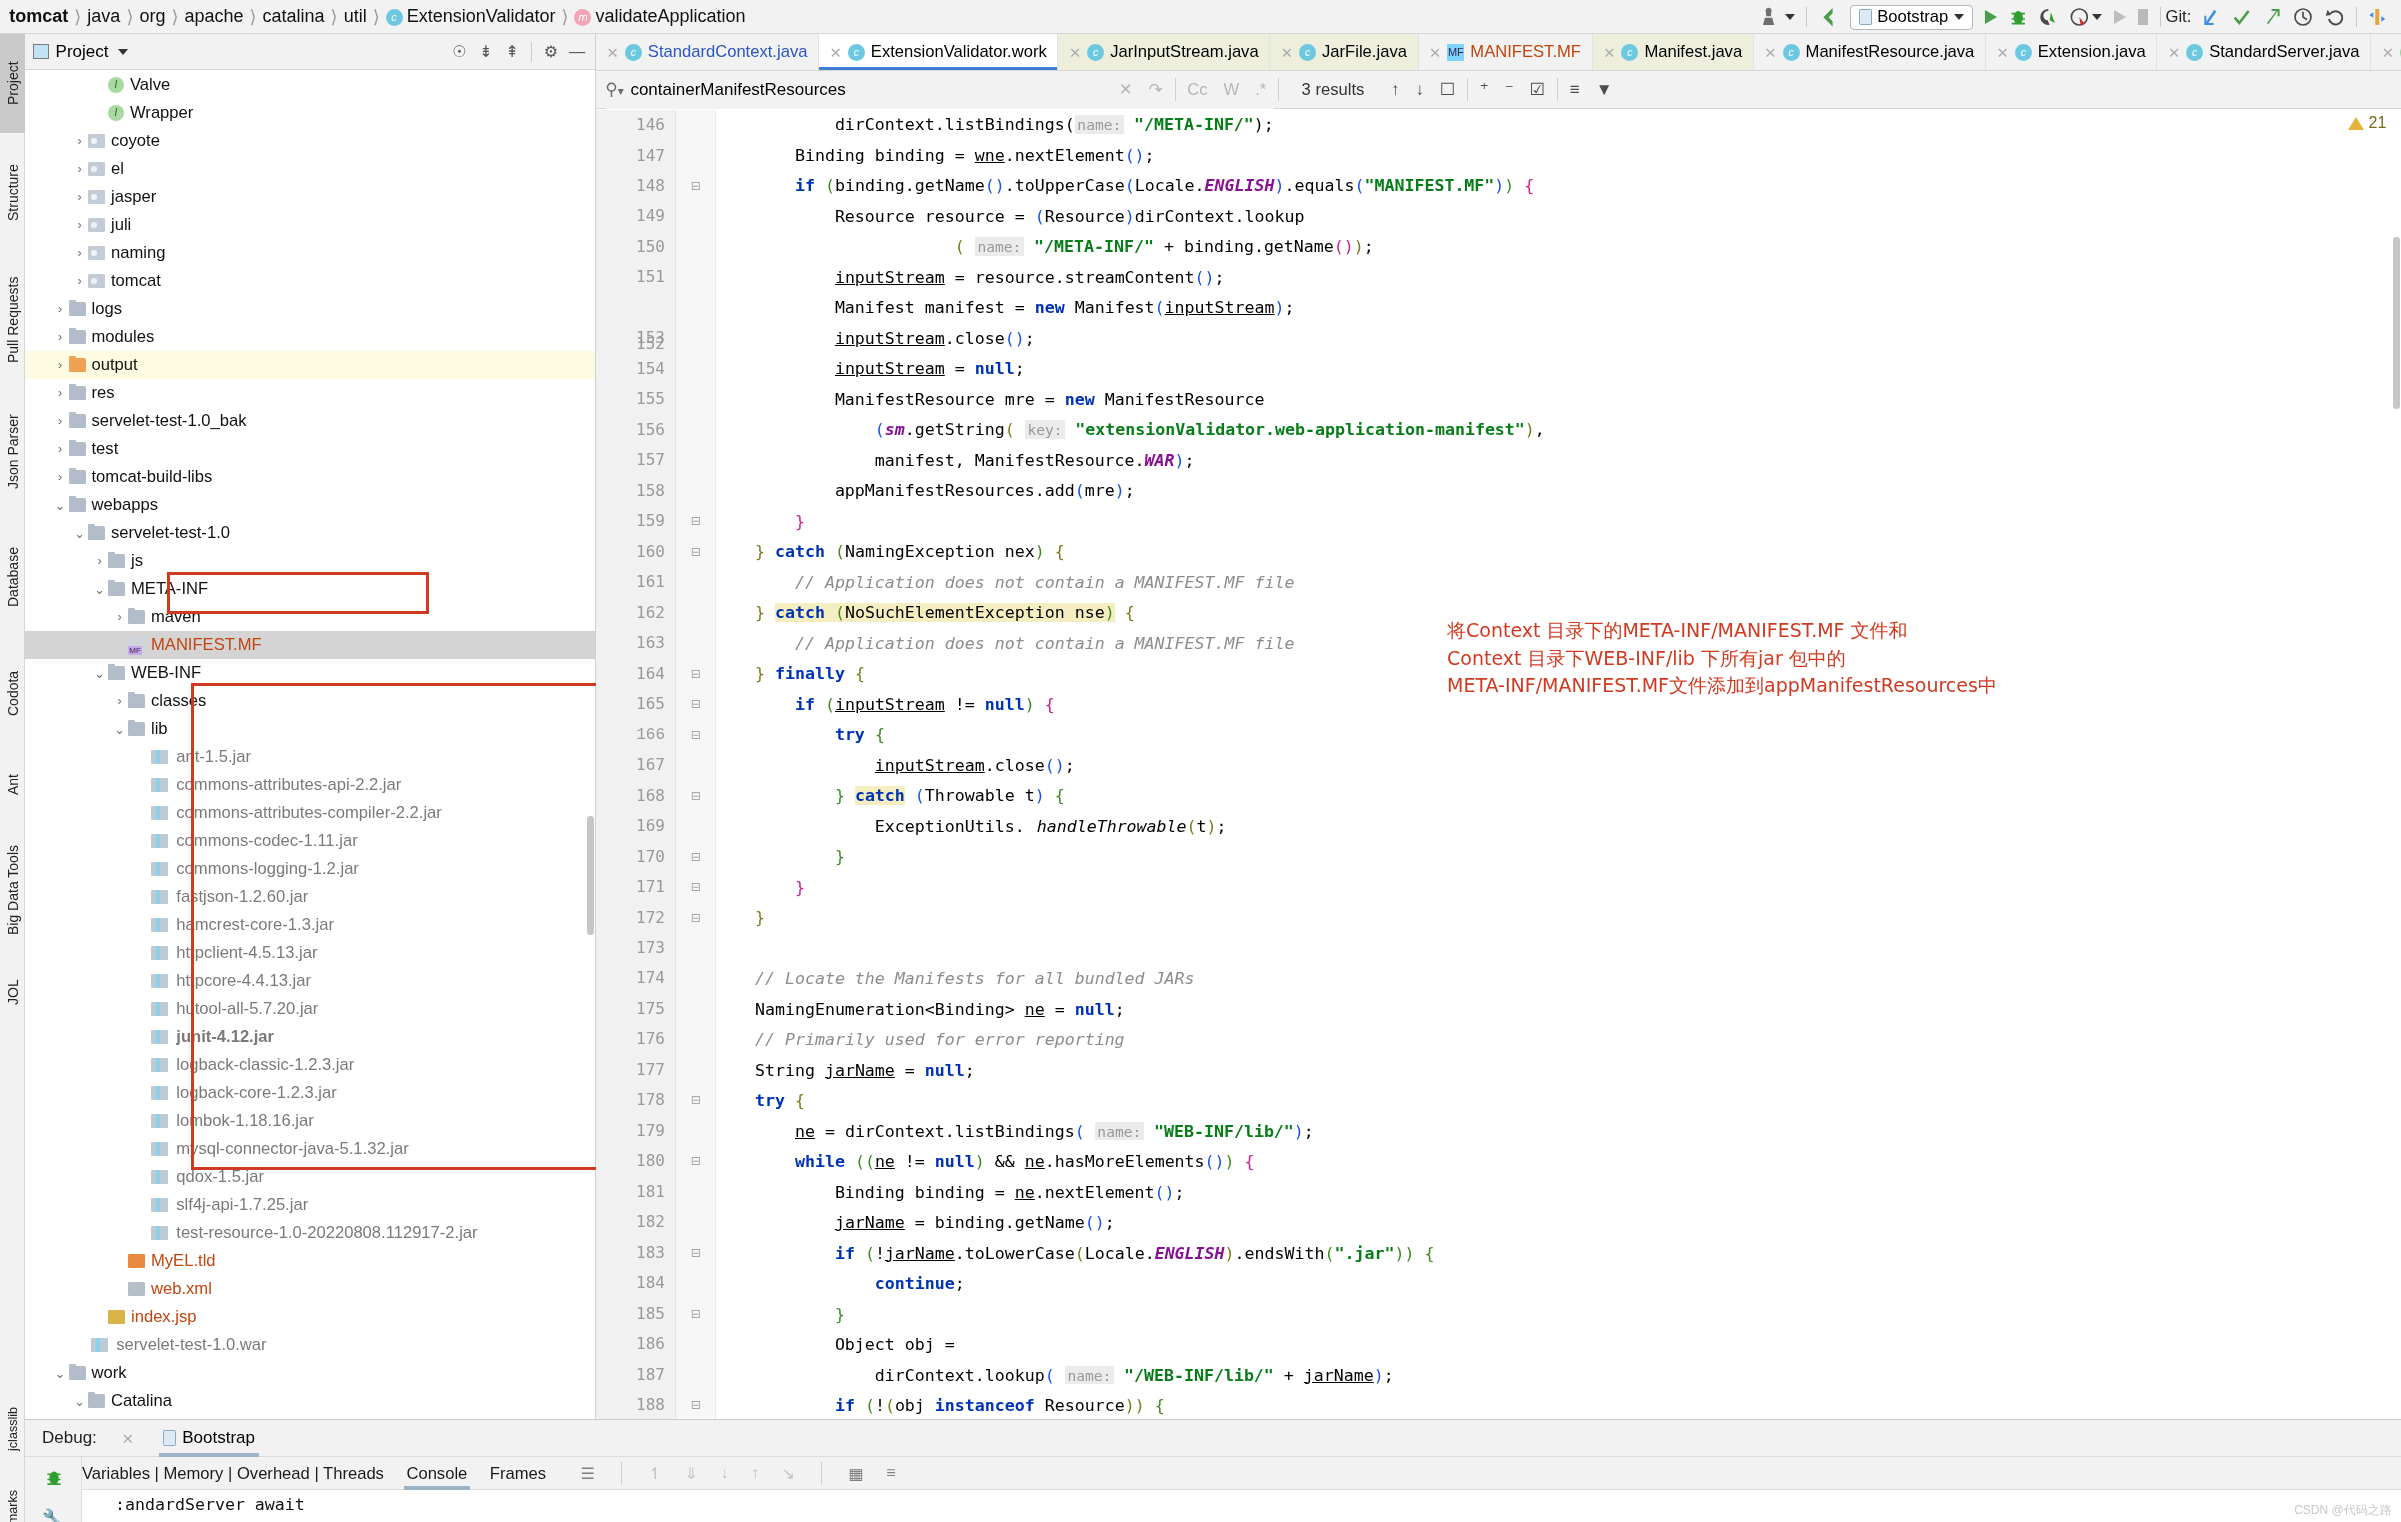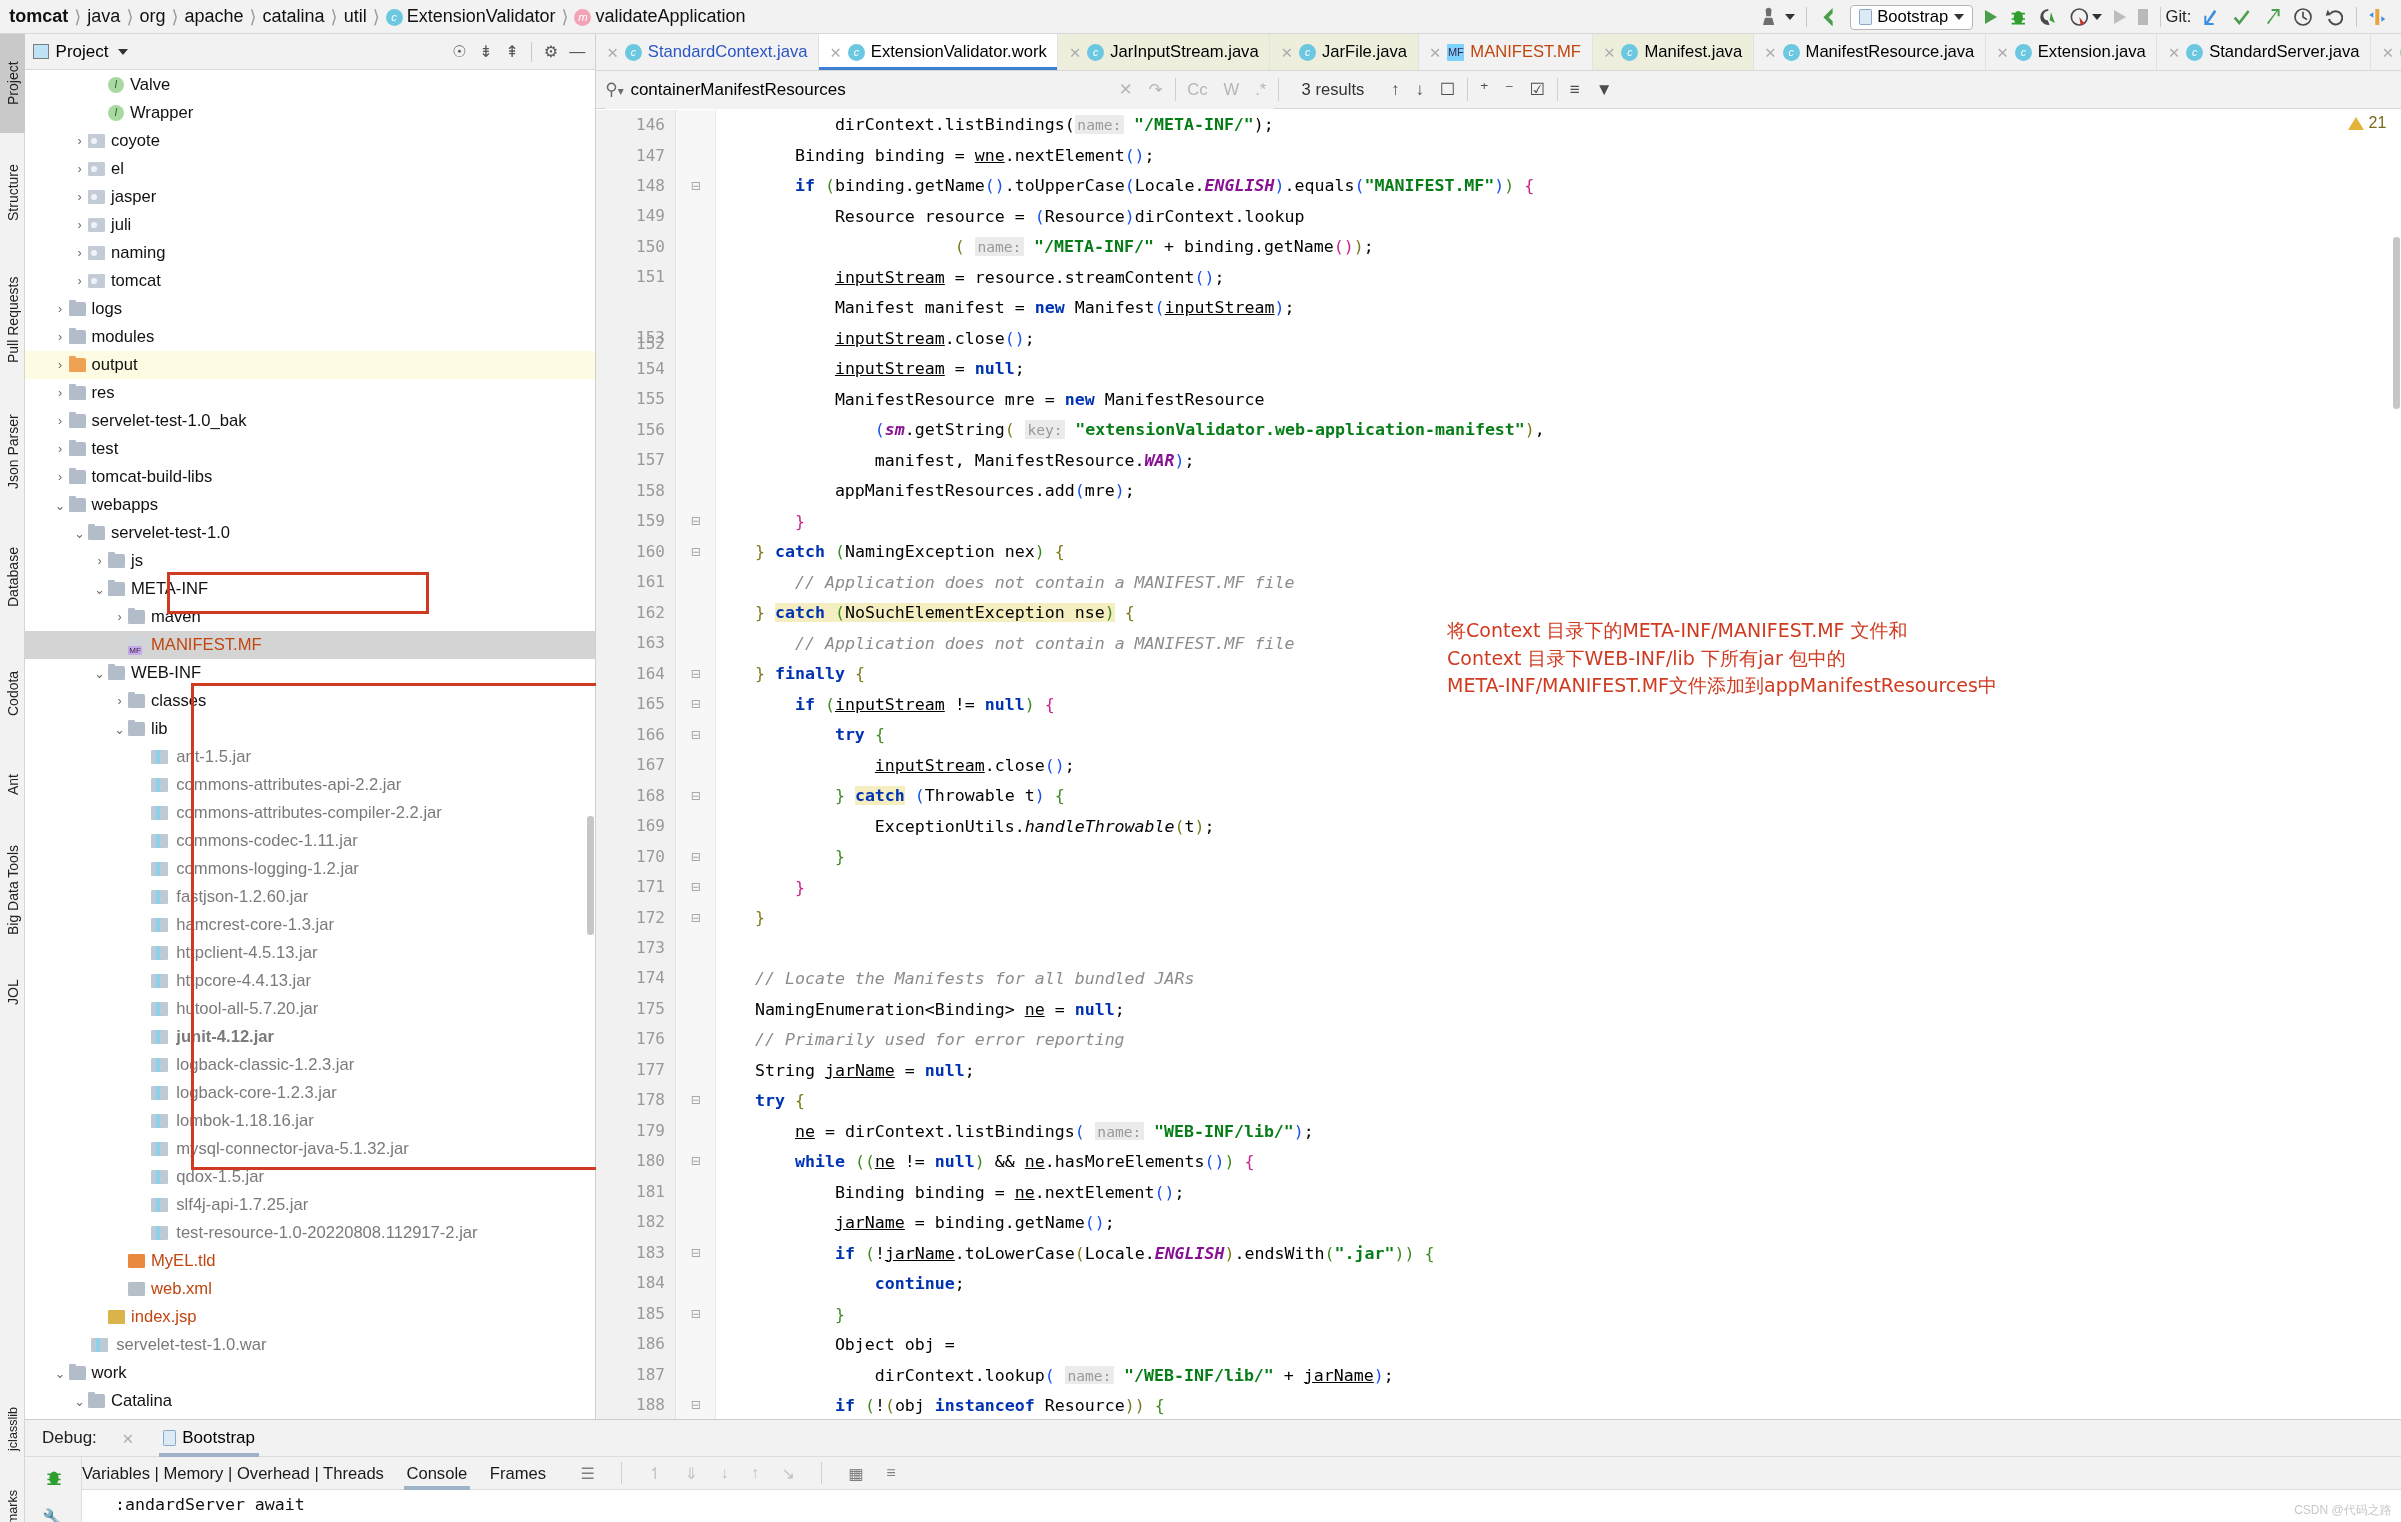--- a/index.html
+++ b/index.html
@@ -144,21 +144,21 @@
   #gutter { position:absolute;left:0;top:0;width:80px;bottom:0;background:#f1f1f1;border-right:0.7px solid #e4e4e4;}
   #foldcol { position:absolute;left:80px;top:0;width:40px;bottom:0;background:#f7f7f7;border-right:0.7px solid #ececec;}
   #codelines { position:absolute;left:119px;top:0;right:0;bottom:0; }
   .cline { height:30.5px; line-height:30.5px; font-family:"DejaVu Sans Mono","Liberation Mono",monospace; font-size:16.6px; white-space:pre; }
   .lnum { position:absolute; width:69px; text-align:right; font-family:"DejaVu Sans Mono",monospace; font-size:16px; color:#999; height:30.5px; line-height:30.5px;}
   .fold { position:absolute; left:91px; width:16px;height:30.5px;line-height:30.5px;text-align:center;color:#a8a8a8;font-size:12.6px;}
   .k   { color:#0033b3; font-weight:bold; }
   .s   { color:#067d17; font-weight:bold; }
   .cm  { color:#8c8c8c; font-style:italic; }
   .f   { color:#871094; font-style:italic; font-weight:bold;}
-  .it  { color:#000; font-style:italic; }
+  .it  { color:#000; font-style:italic;margin-left:12px; }
   .hint{ background:#ebebeb; color:#999; border-radius:0; padding:0.7px 2.7px; font-size:14.6px;}
   .u   { text-decoration:underline; }
   .p1  { color:#1750eb; }
   .p2  { color:#c9208a; }
   .p3  { color:#7a7a18; }
   .p4  { color:#3e8a20; }
   .hlmatch { background:#f5eec0; }
 
   #warnbadge { position:absolute; right:14.6px; top:4px; font-size:16px; color:#7a6a1a; display:flex;align-items:center;gap:4.6px;}
   .warntri { width:0;height:0;border-bottom:13.3px solid #e3b33a;border-left:8px solid transparent;border-right:8px solid transparent;}
@@ -678,21 +678,21 @@
         <div class="lnum" style="top: 305px; left: 0px;">156</div>
         <div class="lnum" style="top: 335px; left: 0px;">157</div>
         <div class="lnum" style="top: 366px; left: 0px;">158</div>
         <div class="lnum" style="top: 396px; left: 0px;">159</div>
         <div class="lnum" style="top: 427px; left: 0px;">160</div>
         <div class="lnum" style="top: 457px; left: 0px;">161</div>
         <div class="lnum" style="top: 488px; left: 0px;">162</div>
         <div class="lnum" style="top: 518px; left: 0px;">163</div>
         <div class="lnum" style="top: 549px; left: 0px;">164</div>
         <div class="lnum" style="top: 579px; left: 0px;">165</div>
-        <div class="lnum" style="top: 610px; left: 0px;">166</div>
+        <div class="lnum" style="top: 610px; left: 0px; font-family: Liberation Mono, monospace;">166</div>
         <div class="lnum" style="top: 640px; left: 0px;">167</div>
         <div class="lnum" style="top: 671px; left: 0px;">168</div>
         <div class="lnum" style="top: 701px; left: 0px;">169</div>
         <div class="lnum" style="top: 732px; left: 0px;">170</div>
         <div class="lnum" style="top: 762px; left: 0px;">171</div>
         <div class="lnum" style="top: 793px; left: 0px;">172</div>
         <div class="lnum" style="top: 823px; left: 0px;">173</div>
         <div class="lnum" style="top: 853px; left: 0px;">174</div>
         <div class="lnum" style="top: 884px; left: 0px;">175</div>
         <div class="lnum" style="top: 914px; left: 0px;">176</div>

